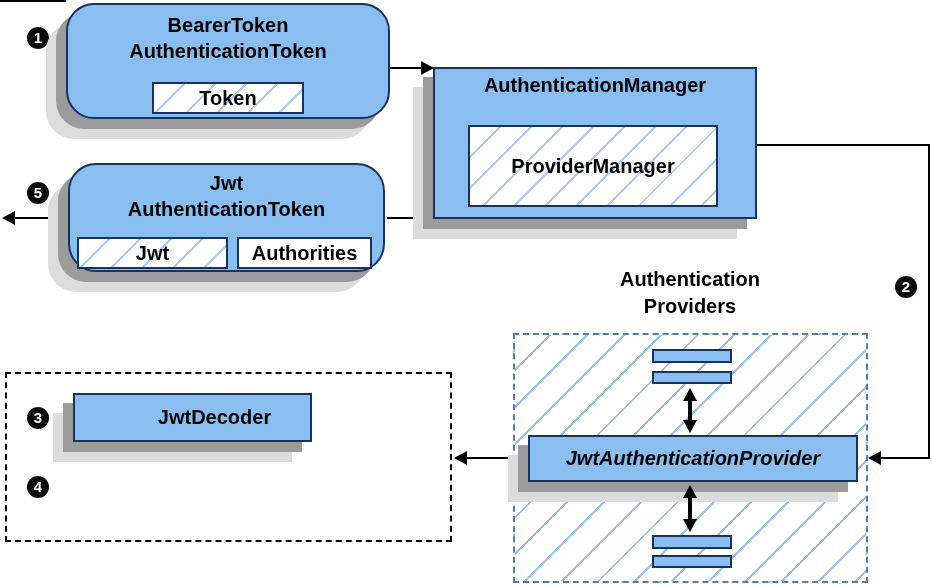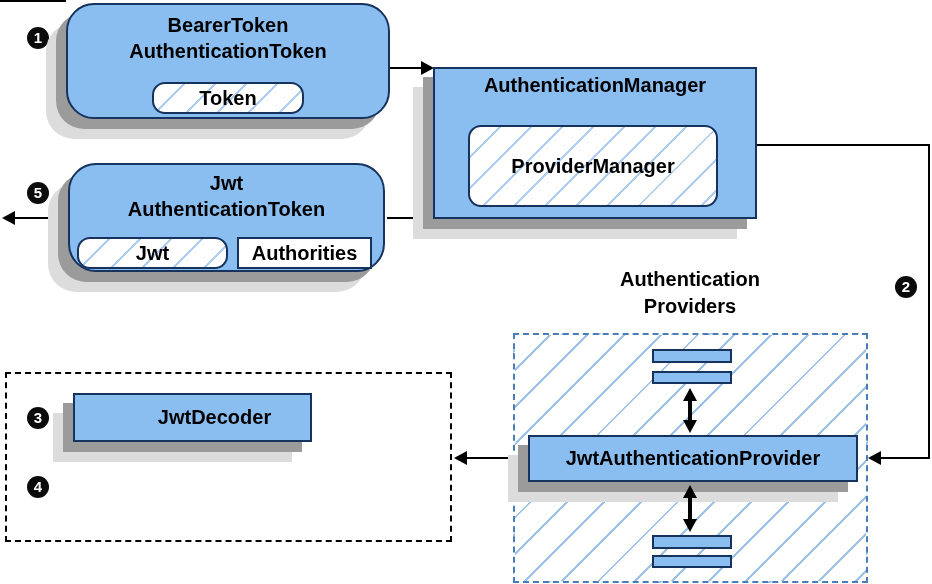--- a/index.html
+++ b/index.html
@@ -14,21 +14,20 @@
   .shadow2 { box-shadow:-10px 10px 0 0 #9B9B9B, -20px 20px 0 0 #DCDCDC; }
   .round { border-radius:28px; }
   .ttl { text-align:center; font-weight:bold; font-size:20px; line-height:26px; }
   .chip {
     position:absolute; box-sizing:border-box; background:#fff;
     border:2px solid #16335E; text-align:center; font-weight:bold; font-size:20px;
   }
   .hatch {
     background-image:repeating-linear-gradient(135deg, rgba(0,0,0,0) 0 20px, #AECDF0 20px 22px);
     background-color:#fff;
-    border-radius:13px;
   }
   .hatch-big {
     background-image:repeating-linear-gradient(135deg, rgba(0,0,0,0) 0 24px, #9CC2EA 24px 26px);
     background-color:#fff;
   }
   .dash-black { position:absolute; box-sizing:border-box; border:2px dashed #000; }
   .dash-blue  { position:absolute; box-sizing:border-box; border:2px dashed #4A7DB8; }
   .line { position:absolute; background:#000; }
   .ah-r { position:absolute; width:0; height:0;
           border-top:7px solid transparent; border-bottom:7px solid transparent;
@@ -107,21 +106,21 @@
 
   <div class="bar" style="left:652px; top:349px;"></div>
   <div class="bar" style="left:652px; top:371px; height:13px;"></div>
 
   <div class="dbl" style="left:683px; top:388px; height:45px;">
     <div class="tri-u"></div>
       <div class="stem"></div>
       <div class="tri-d"></div>
   </div>
 
-  <div class="box shadow2" style="left:528px; top:435px; width:330px; height:47px;">
+  <div class="box shadow2" style="left:528px; top:435px; width:330px; height:47px;font-style:italic;">
     <div class="ttl" style="line-height:43px;">JwtAuthenticationProvider</div>
   </div>
 
   <div class="dbl" style="left:683px; top:485px; height:47px;">
     <div class="tri-u"></div>
       <div class="stem"></div>
       <div class="tri-d"></div>
   </div>
 
   <div class="bar" style="left:652px; top:535px;"></div>

